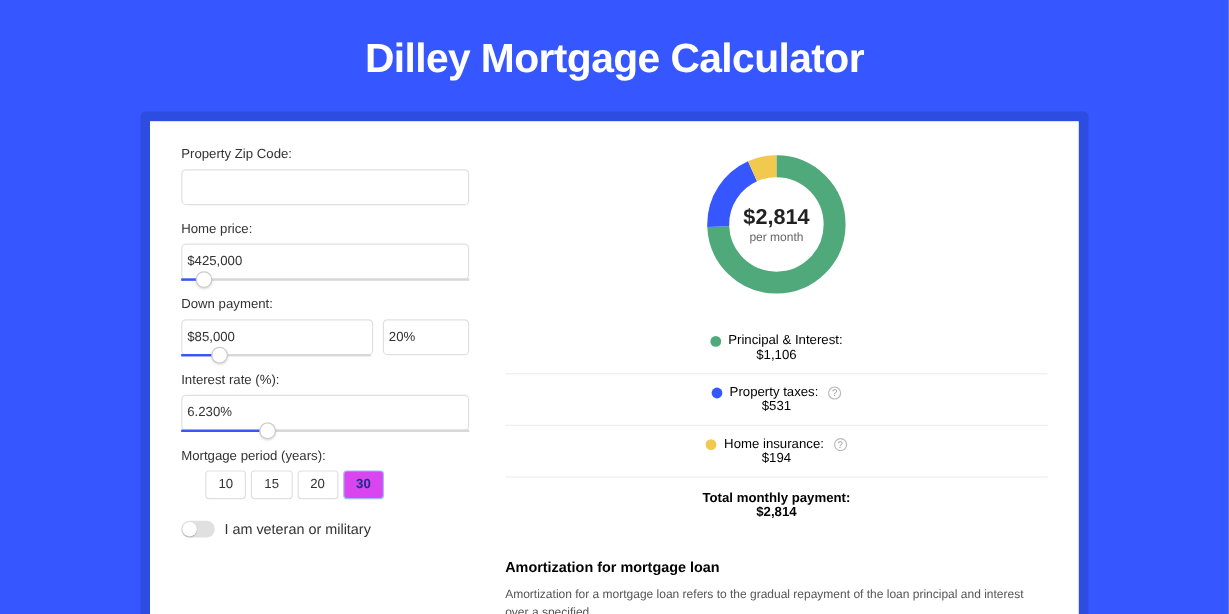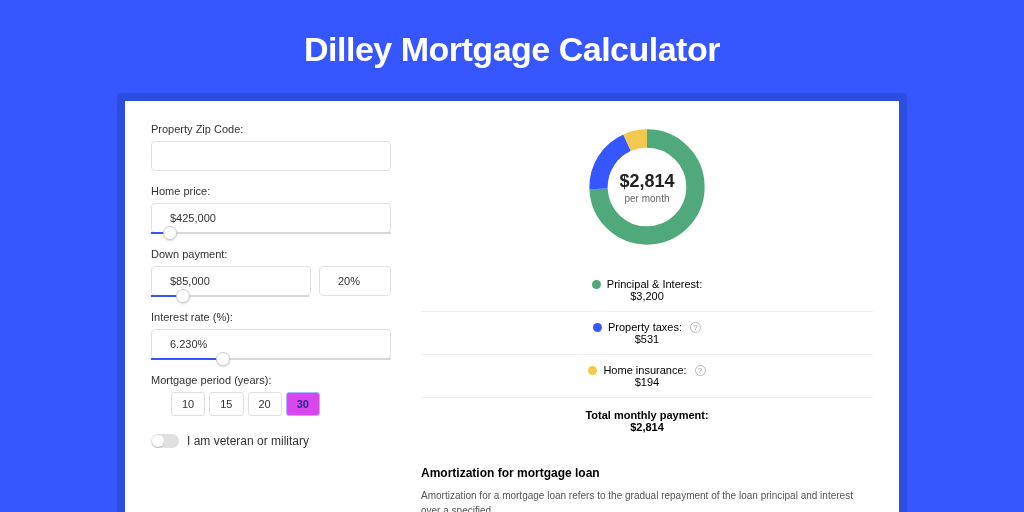--- a/index.html
+++ b/index.html
@@ -38,21 +38,21 @@
     font-size: 11px;
     color: #333;
     margin-bottom: 6px;
   }
   .input {
     width: 100%;
     border: 1px solid #e0e0e0;
     border-radius: 4px;
     height: 30px;
     font-size: 11px;
-    padding: 0 18px;
+    padding: 0 4px;
     color: #333;
   }
   .field-group { margin-bottom: 14px; position: relative; }
   .slider-track {
     position: relative;
     height: 2px;
     background: #d8d8d8;
     margin-top: -1px;
   }
   .slider-fill {
@@ -197,21 +197,21 @@
           </div>
         </div>
       </div>
 
       <div id="lines">
           <div class="line-row">
             <div class="line-left">
               <span class="dot" style="background: rgb(79, 169, 122);"></span>
               <span>Principal &amp; Interest:</span>
             </div>
-            <span>$3,200</span>
+            <span>$1,106</span>
           </div>
           <div class="line-row">
             <div class="line-left">
               <span class="dot" style="background: rgb(54, 86, 255);"></span>
               <span>Property taxes:</span>
               <span class="help-icon">?</span>
             </div>
             <span>$531</span>
           </div>
           <div class="line-row">

